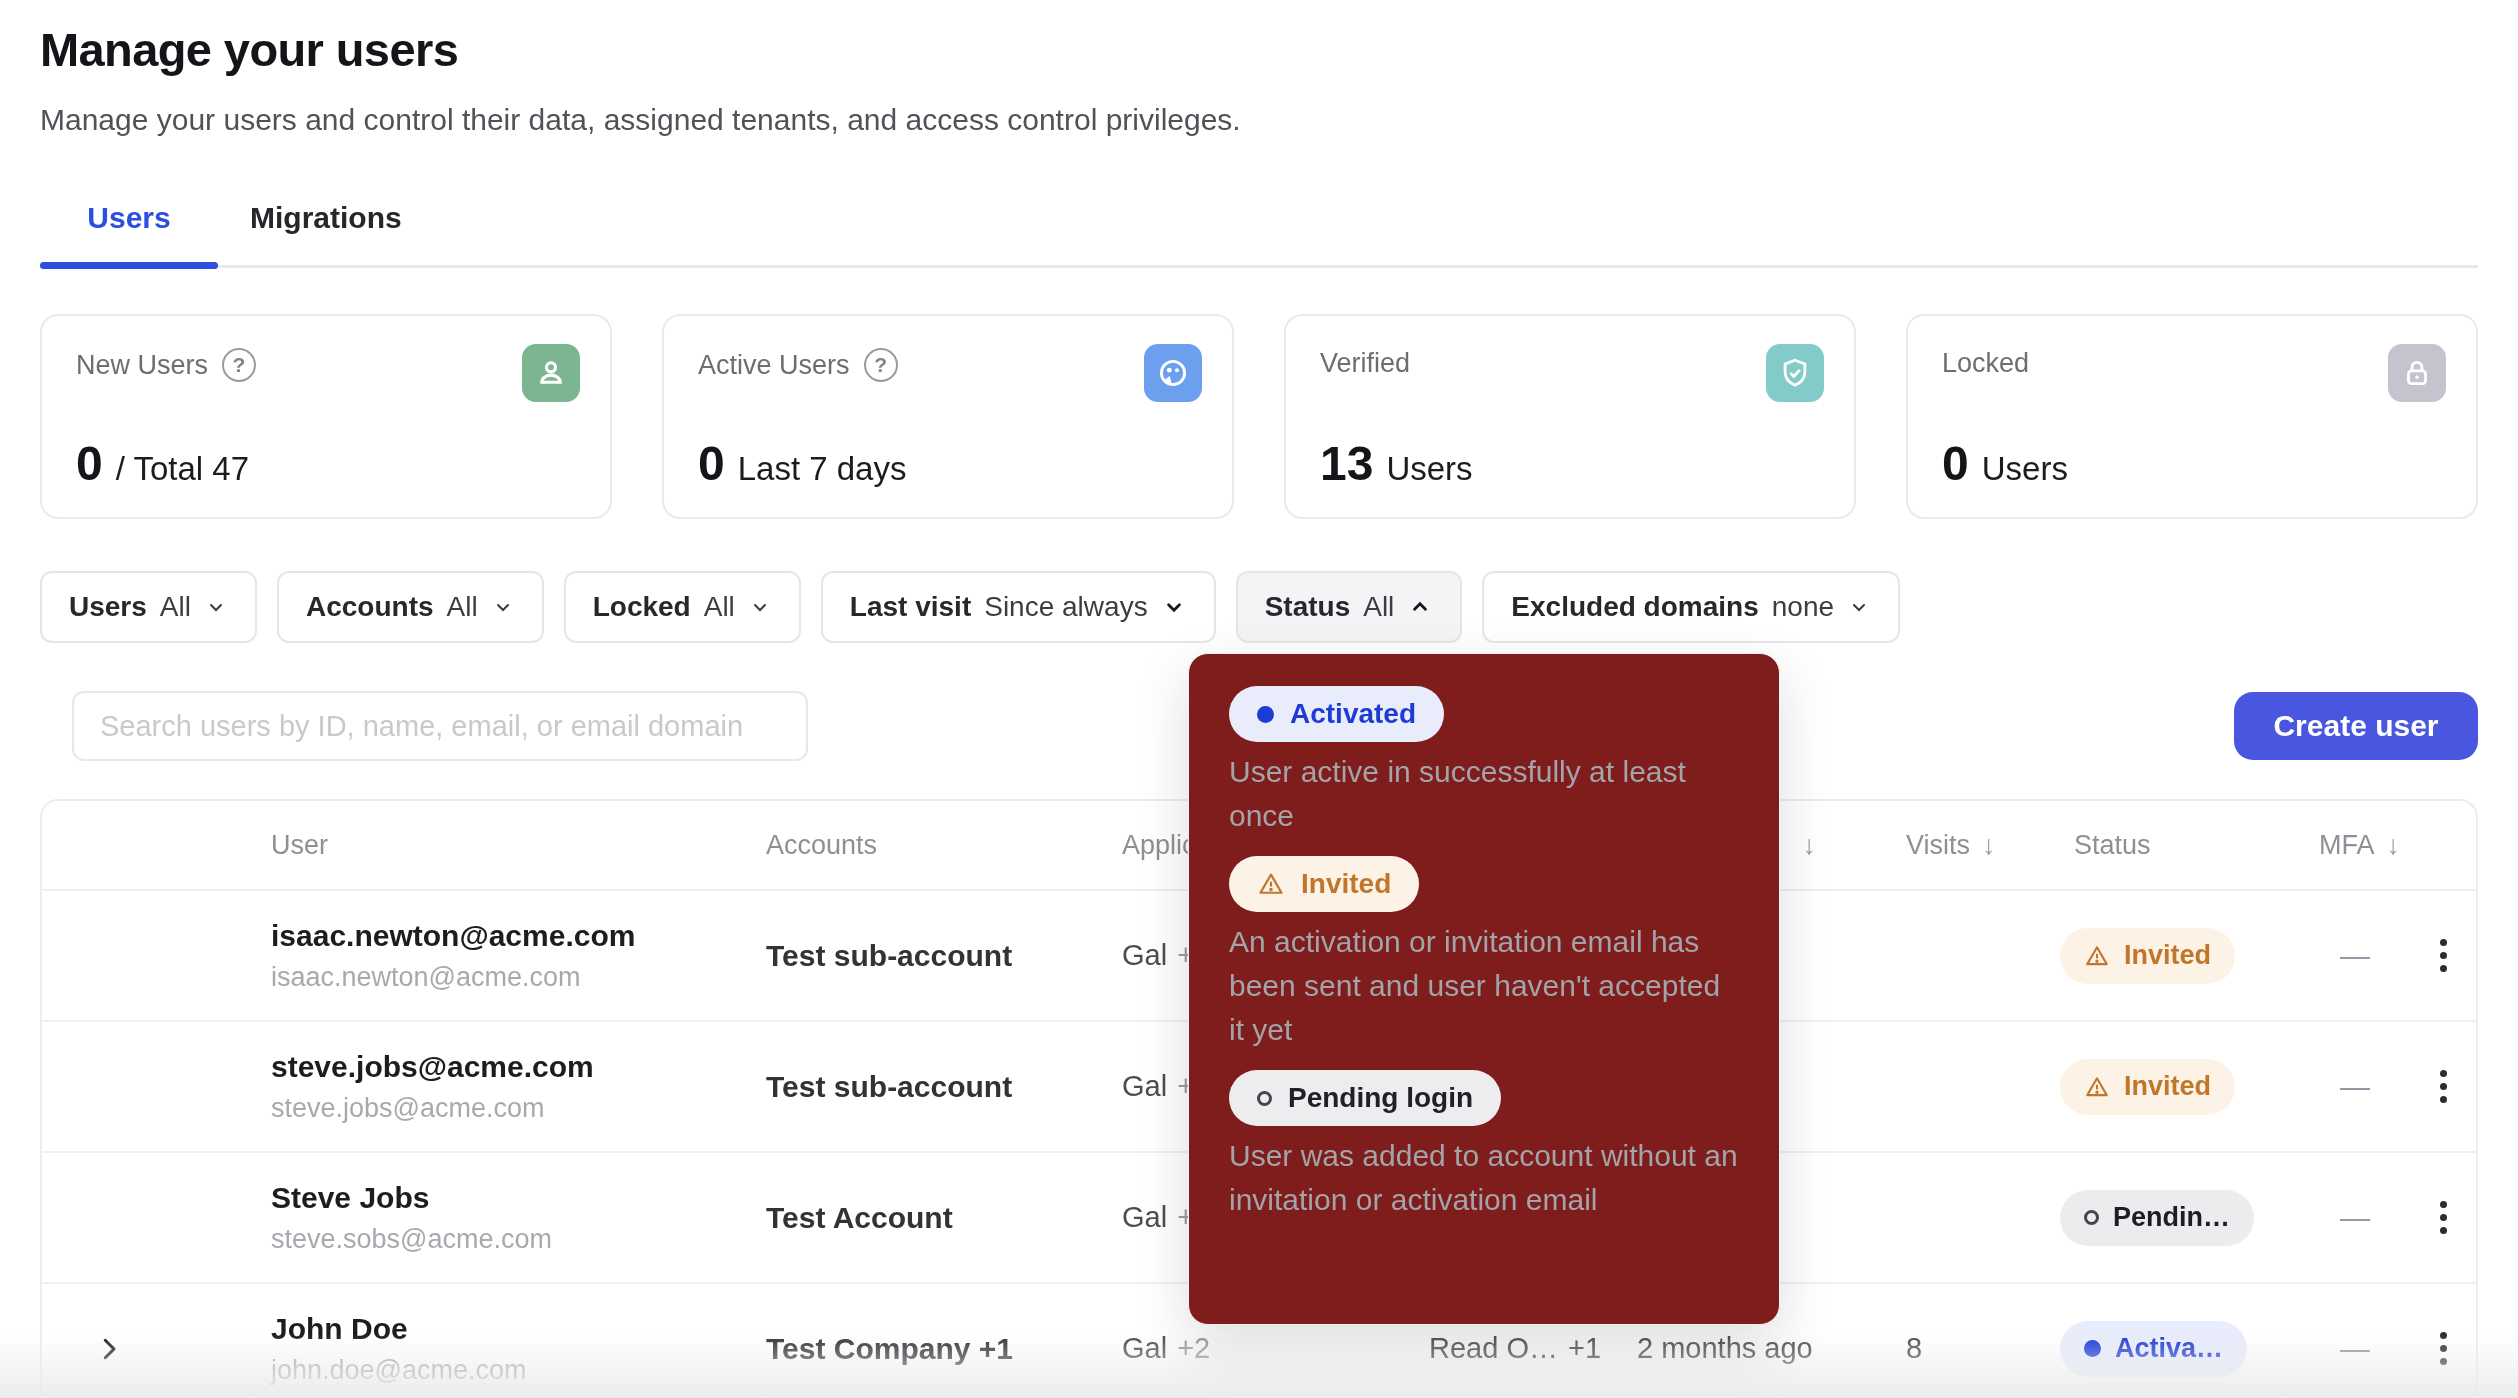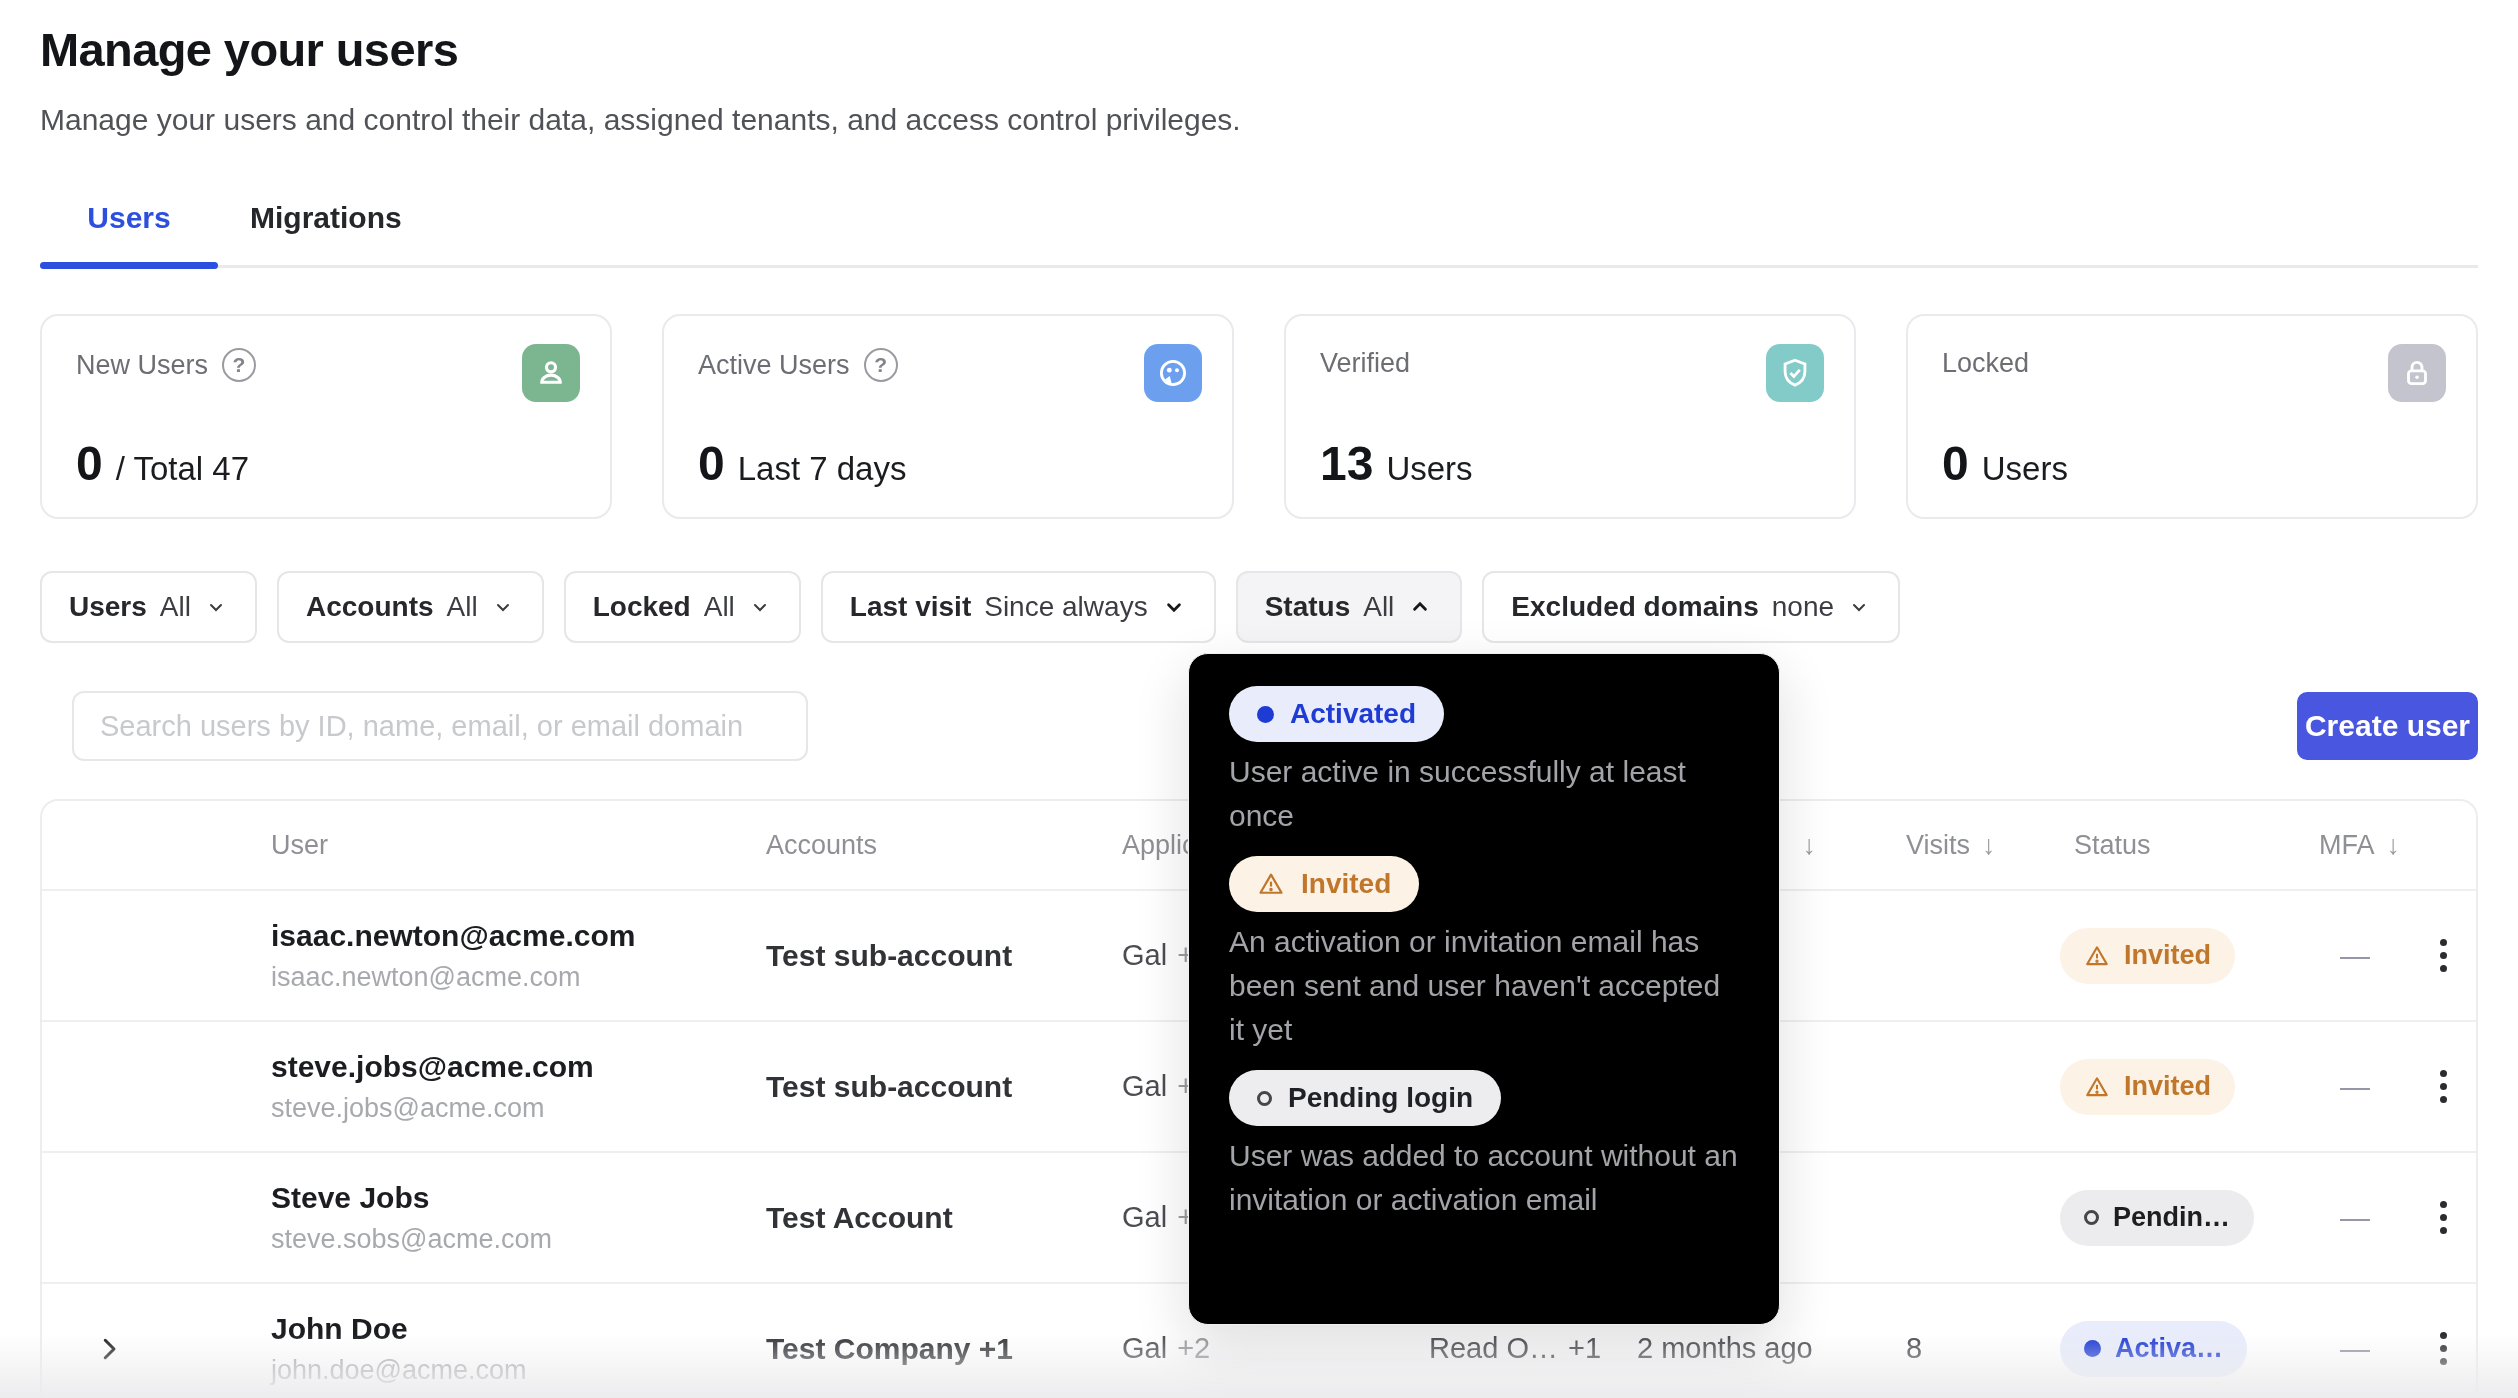--- a/index.html
+++ b/index.html
@@ -38,21 +38,21 @@
     display:flex; align-items:center; gap:13px; padding:0 27px; font-size:28px; cursor:default; }
   .filter-btn .f-label { font-weight:700; color:#27282c; }
   .filter-btn .f-value { color:#3c3d42; }
   .filter-open { background:#f4f4f6; }
 
   
   .search-row { display:flex; margin-top:48px; align-items:center; }
   .search-input { width:736px; height:70px; border:2px solid #e7e7ea; border-radius:12px;
     font-size:29px; padding:0 26px; color:#2a2b2f; font-family:inherit; outline:none;margin-left:32px; }
   .search-input::placeholder { color:#c8c9cd; }
-  .create-btn { margin-left:auto; width:181px; height:68px; background:#4956df; border:none; border-radius:10px;
+  .create-btn { margin-left:auto; width:244px; height:68px; background:#4956df; border:none; border-radius:19px;
     color:#fff; font-size:30px; font-weight:700; font-family:inherit; cursor:default; }
 
   
   .table-wrap { margin-top:38px; border:2px solid #ededef; border-bottom:none; border-radius:18px 18px 0 0; background:#fff; }
   .tgrid { display:grid; grid-template-columns:229px 495px 356px 307px 208px 213px 208px 242px 110px 66px; align-items:center; }
   .thead { height:88px; font-size:27px; color:#8f9096; }
   .th { display:flex; align-items:center; gap:12px; }
   .sort-arrow { font-size:27px; color:#9b9ca2; }
   .th-lastlogin { justify-content:flex-end; padding-right:34px; }
   .th-visits { padding-left:56px; }
@@ -78,21 +78,21 @@
   .pill .pill-text { white-space:nowrap; overflow:hidden; }
   .pill-invited { background:#fcf2e6; color:#c0762b; }
   .pill-pending { background:#ececee; color:#1d1e22; }
   .pill-activated { background:#e8ecfb; color:#1e3bd4; }
   .dot { width:17px; height:17px; border-radius:50%; flex:none; }
   .dot-blue { background:#1e3bd4; }
   .dot-open { background:transparent; border:3px solid #45464b; width:15px; height:15px; }
   .dot-red { background:#c23b27; }
 
   
-  .status-menu { position:absolute; left:1188px; top:653px; width:592px; height:672px; background:#000000;
+  .status-menu { position:absolute; left:1188px; top:653px; width:592px; height:672px; background:#7f1d1d;
     border:1px solid #f0f0f2; border-radius:20px; box-shadow:0 20px 55px rgba(23,24,28,.14); z-index:10;
     padding:32px 40px 26px; }
   .opt-pill { display:inline-flex; align-items:center; gap:16px; height:56px; border-radius:28px;
     padding:0 28px; font-size:28px; font-weight:700; }
   .opt-desc { font-size:30px; line-height:44px; color:#a3a4a9; margin-top:8px; margin-bottom:18px; max-width:525px; }
   .opt-activated { background:#e8ecfb; color:#1e3bd4; }
   .opt-invited { background:#fcf2e6; color:#c0762b; }
   .opt-pending { background:#ededef; color:#202126; }
   .opt-notactive { background:#fdefec; color:#c23b27; }
 

